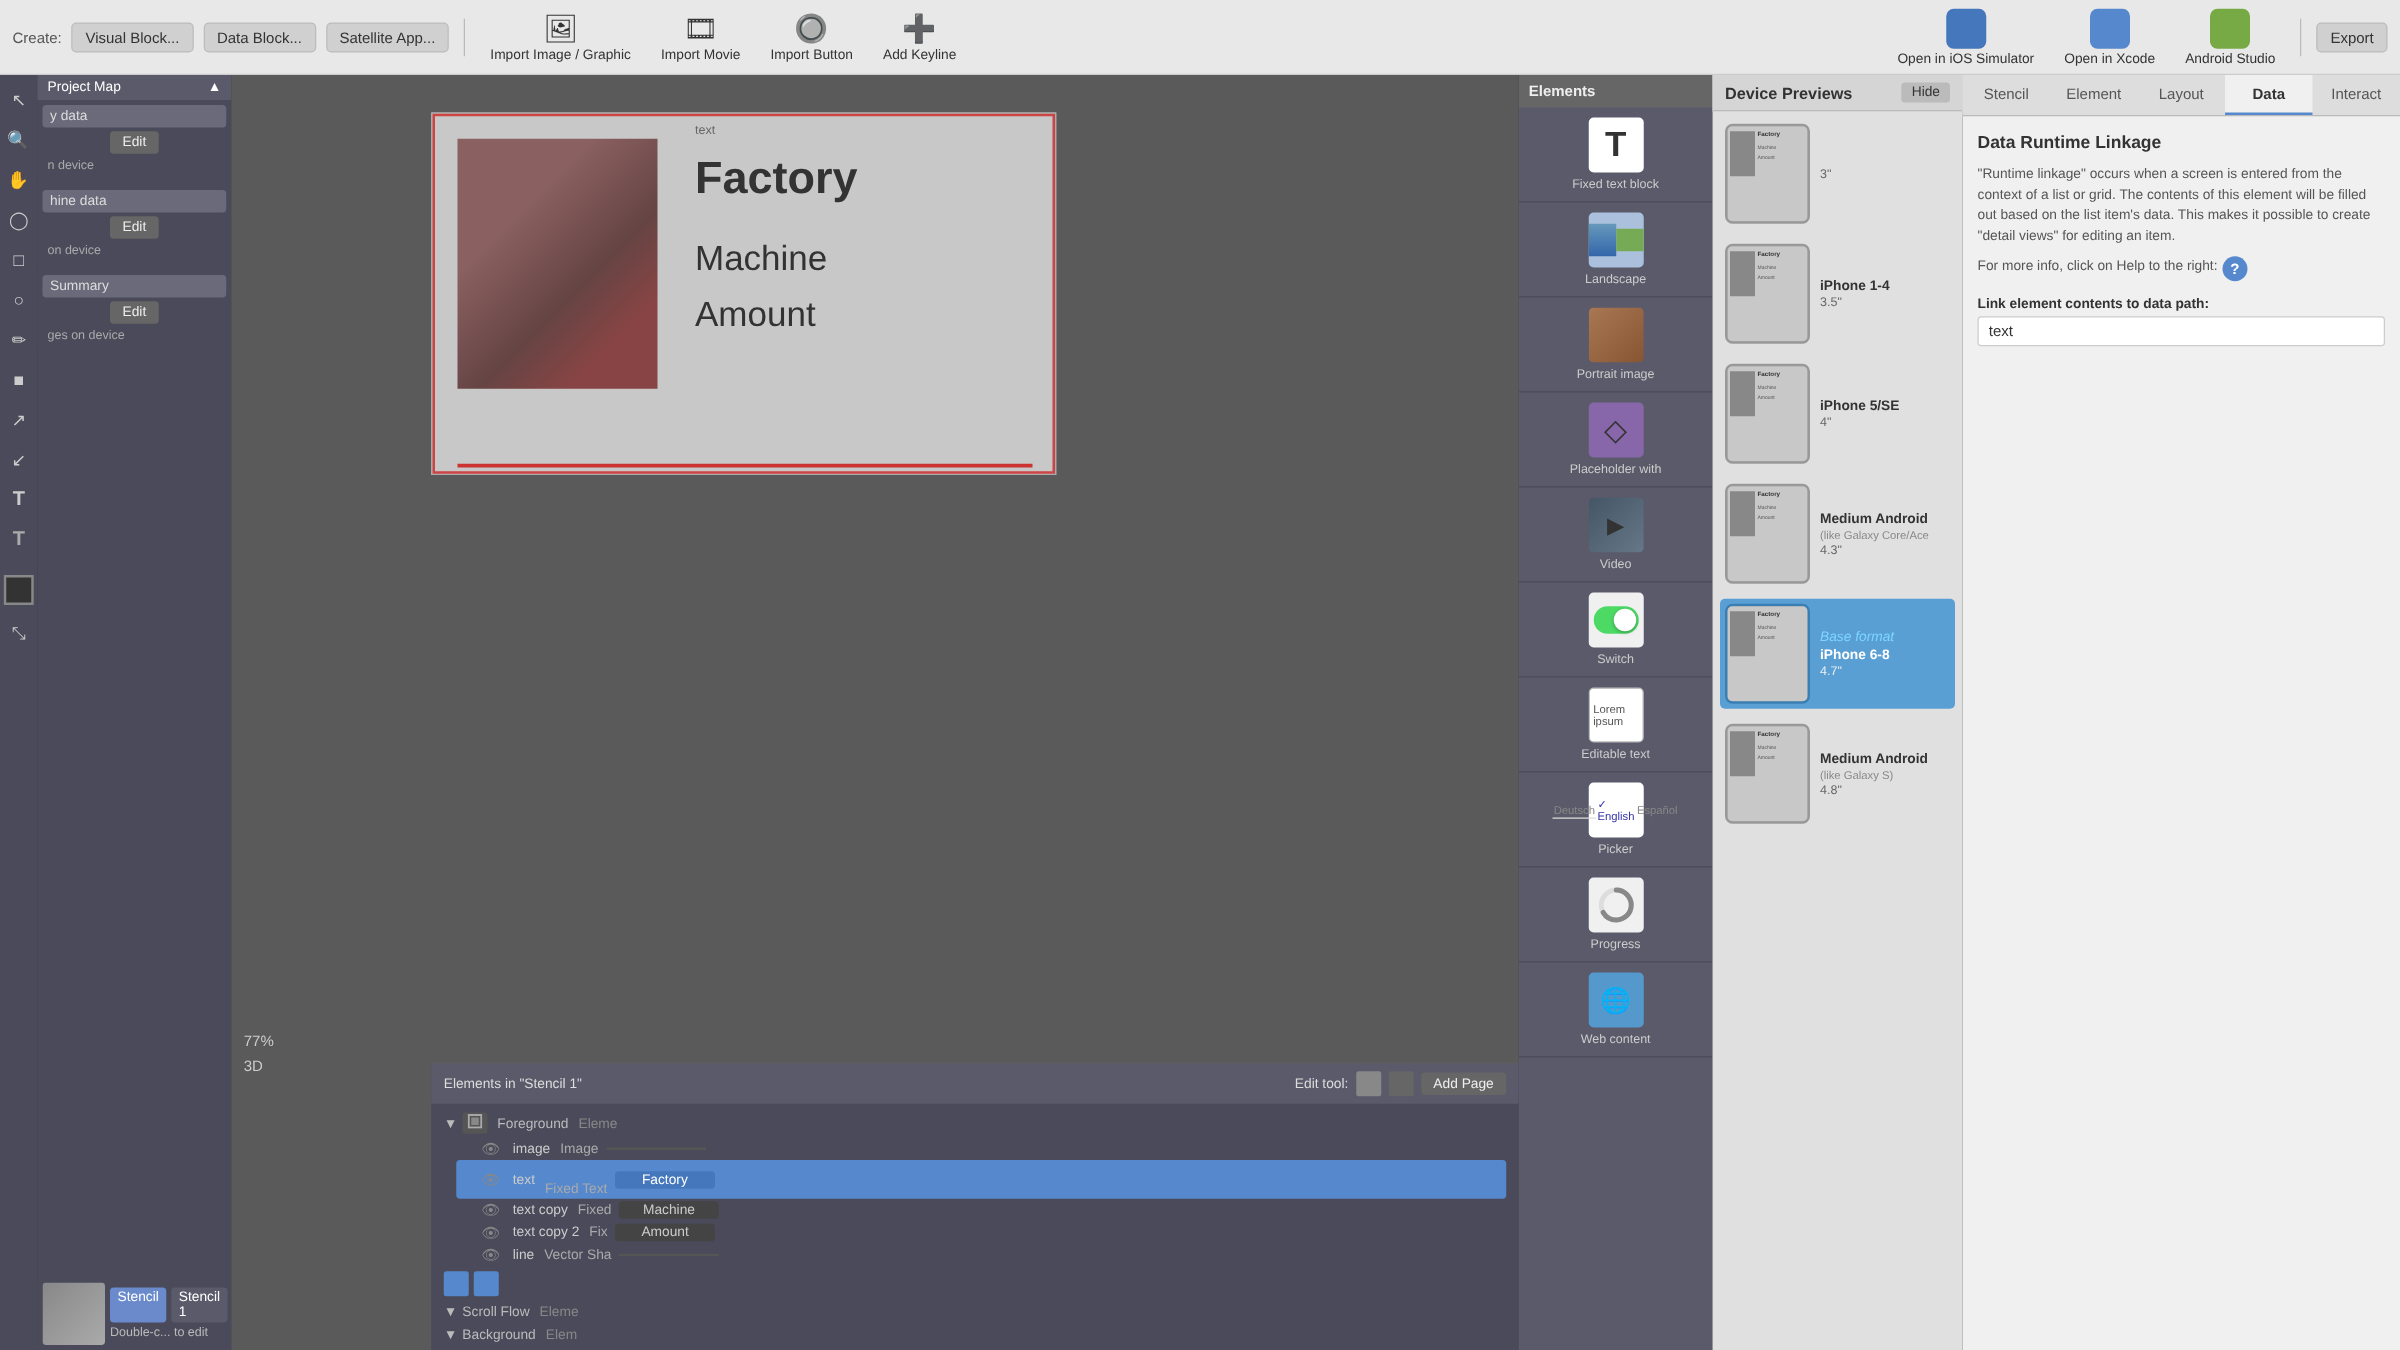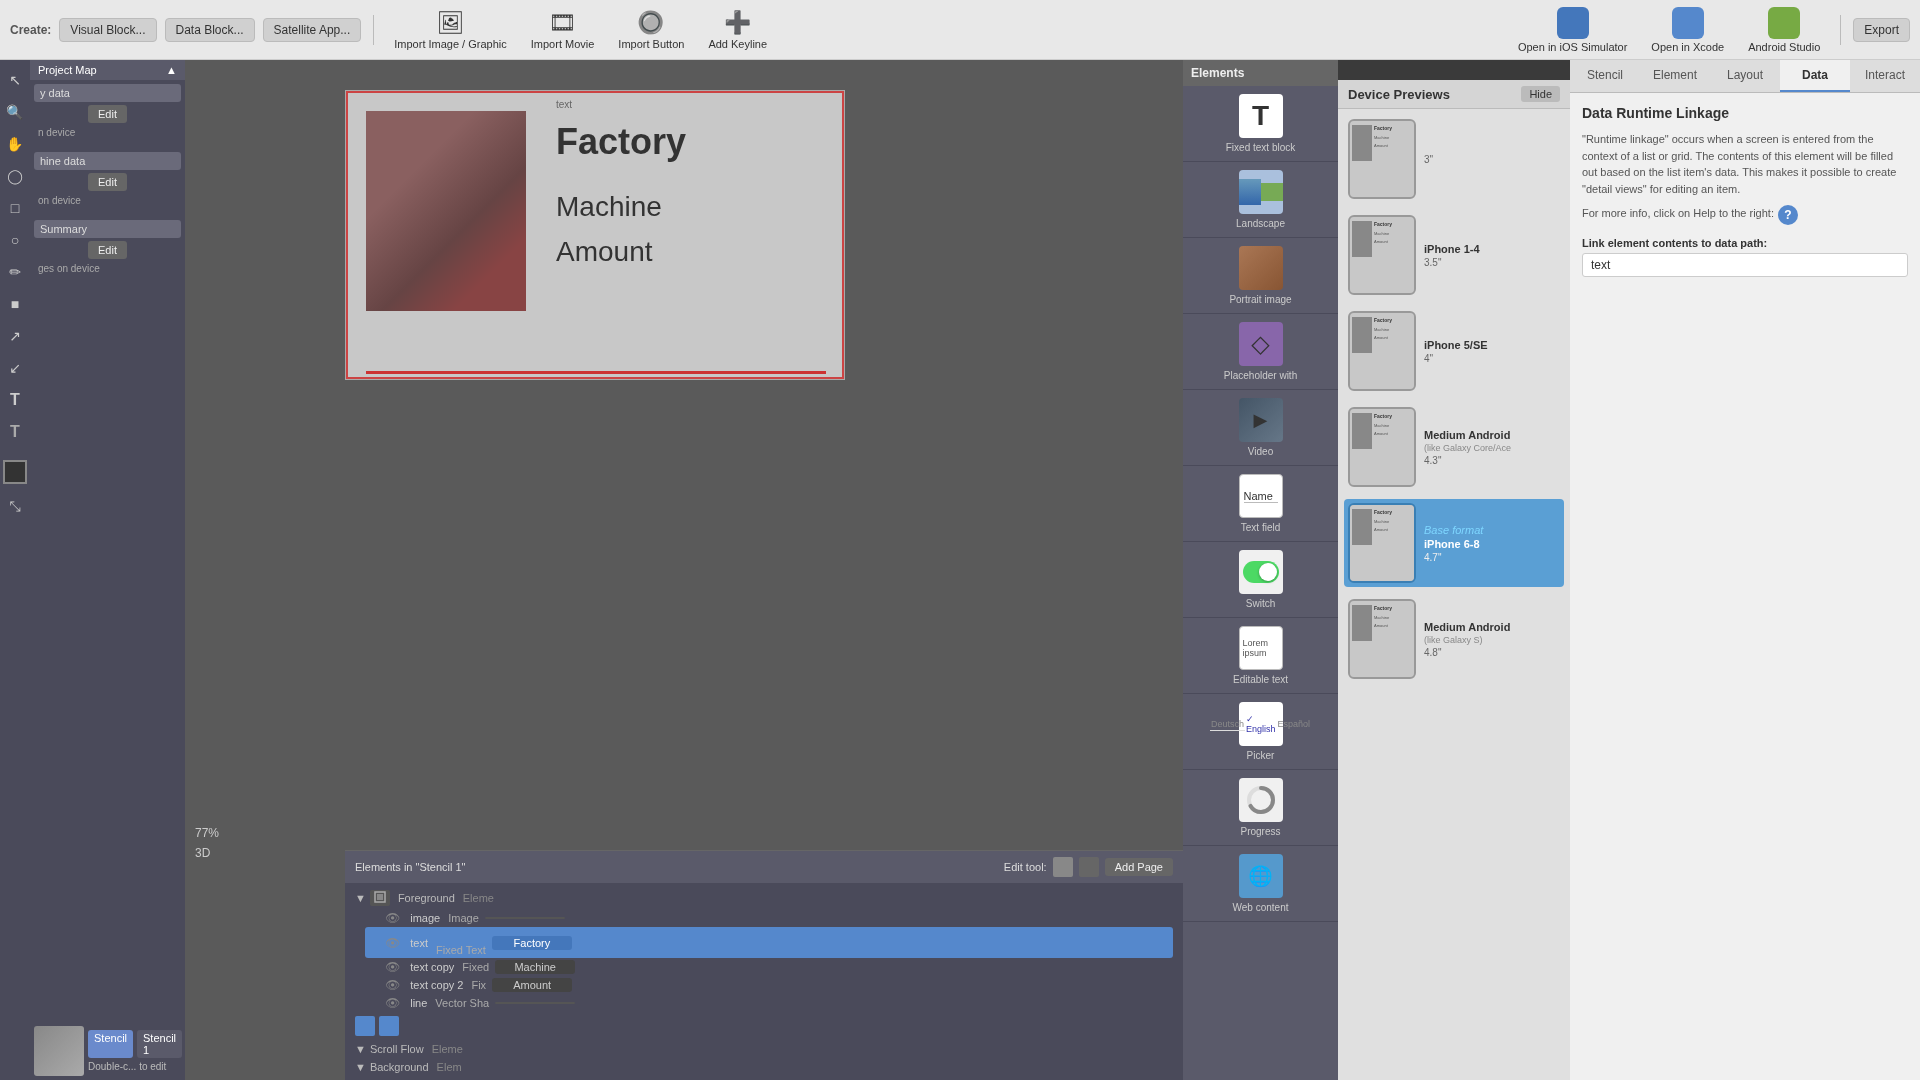--- a/index.html
+++ b/index.html
@@ -9,21 +9,21 @@
     #top-toolbar {
       height: 60px;
       background: #e8e8e8;
       display: flex;
       align-items: center;
       padding: 0 10px;
       gap: 8px;
       border-bottom: 1px solid #ccc;
       color: #333;
     }
-    .toolbar-label { font-size: 12px; color: #555; font-weight: 700; }
+    .toolbar-label { font-size: 12px; color: #555; font-weight: 400; }
     .toolbar-btn {
       background: #d0d0d0;
       border: 1px solid #bbb;
       border-radius: 4px;
       padding: 4px 10px;
       font-size: 12px;
       color: #333;
       cursor: pointer;
       white-space: nowrap;
     }
@@ -338,25 +338,24 @@
       border-radius: 4px;
       display: flex; align-items: center; justify-content: center;
       font-size: 20px;
       color: #333;
       margin-bottom: 4px;
     }
     .element-item-label { font-size: 10px; color: #ccc; text-align: center; }
 
     
     #device-previews {
-      width: 232px;
+      width: 200px;
       background: #e0e0e0;
       display: flex;
       flex-direction: column;
-      margin-top: 20px;
     }
     .device-previews-header {
       display: flex;
       align-items: center;
       justify-content: space-between;
       padding: 6px 10px;
       background: #d5d5d5;
       border-bottom: 1px solid #bbb;
     }
     .device-previews-title { font-size: 13px; font-weight: 600; color: #333; }
@@ -774,26 +773,20 @@
         <span class="element-item-label">Placeholder with</span>
       </div>
 
       <div class="element-item">
         <div class="element-icon-box" style="background:#667788;font-size:18px;overflow:hidden;">
           <div style="width:100%;height:100%;background:linear-gradient(135deg,#445566,#667788);display:flex;align-items:center;justify-content:center;">▶</div>
         </div>
         <span class="element-item-label">Video</span>
       </div>
 
-      <div class="element-item">
-        <div class="element-icon-box" style="background:#fff;color:#333;font-size:11px;border:1px solid #bbb;padding:4px;">
-          <span style="border-bottom:1px solid #bbb;width:100%;text-align:left;">Name</span>
-        </div>
-        <span class="element-item-label">Text field</span>
-      </div>
 
       <div class="element-item">
         <div class="element-icon-box" style="background:#f0f0f0;padding:4px;">
           <div style="width:38px;height:22px;background:#4cd964;border-radius:11px;display:flex;align-items:center;justify-content:flex-end;padding-right:2px;">
             <div style="width:18px;height:18px;background:#fff;border-radius:50%;box-shadow:0 1px 3px rgba(0,0,0,0.3);"></div>
           </div>
         </div>
         <span class="element-item-label">Switch</span>
       </div>
 

